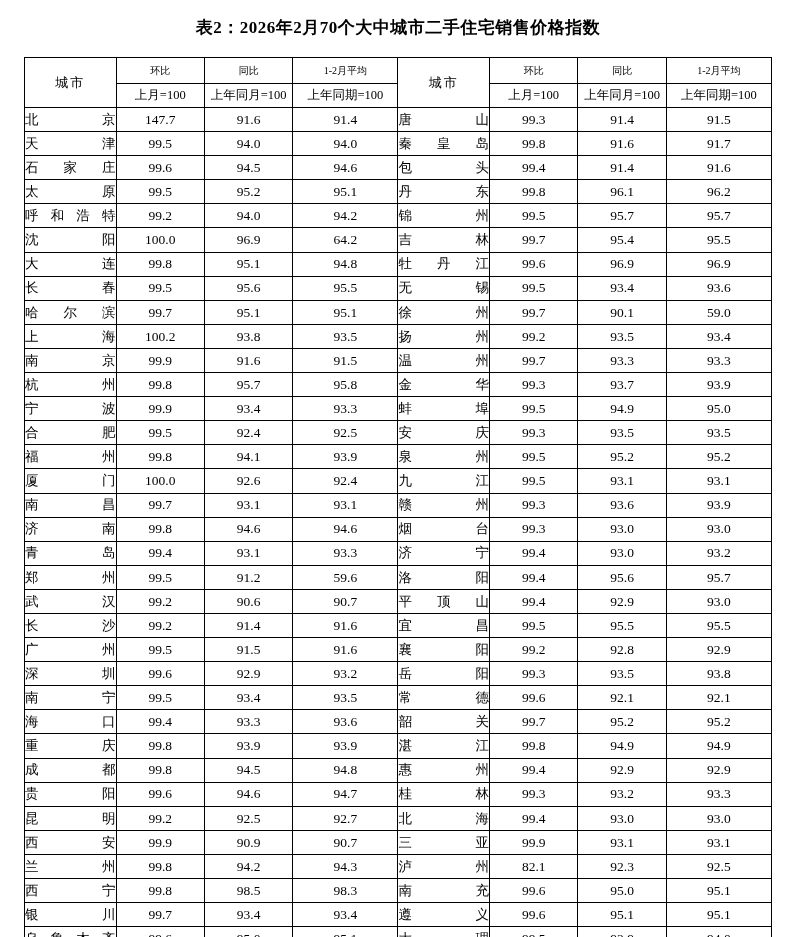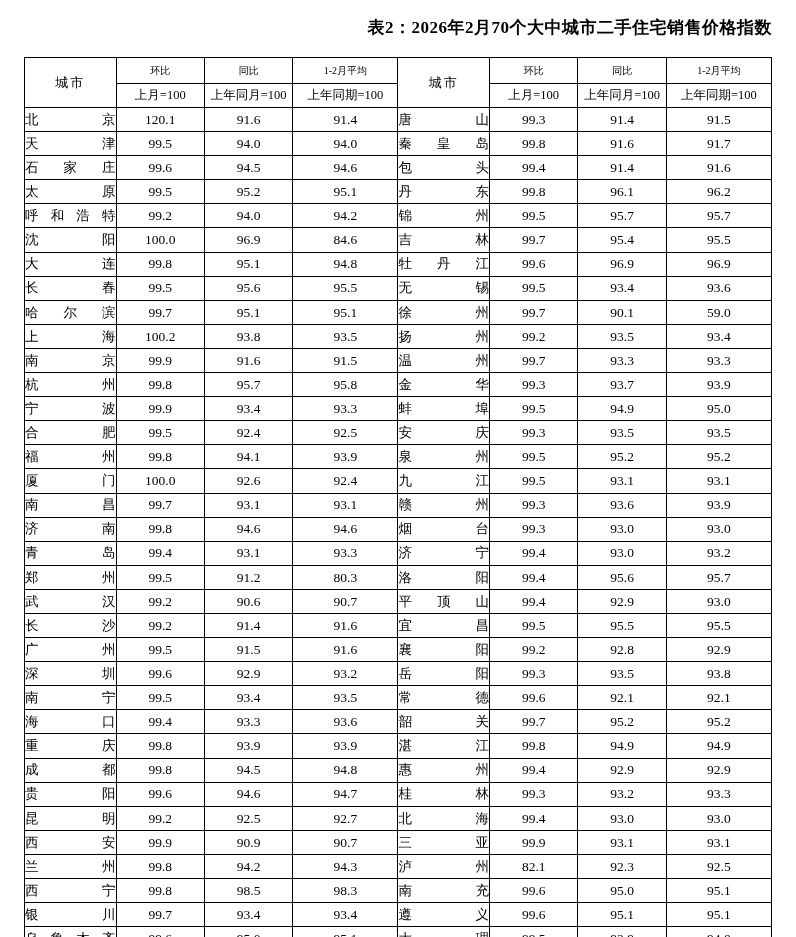--- a/index.html
+++ b/index.html
@@ -15,21 +15,21 @@
     overflow: hidden;
   }
   .page {
     position: relative;
     width: 796px;
     height: 937px;
     box-sizing: border-box;
     padding: 0 24px;
   }
   .title {
-    text-align: right;
+    text-align: center;
     font-size: 17px;
     font-weight: bold;
     letter-spacing: 0.5px;
     padding-top: 16px;
     padding-bottom: 18px;
     font-family: "Liberation Serif", "DejaVu Serif", serif;
   }
   table.idx {
     border-collapse: collapse;
     width: 748px;
@@ -115,21 +115,21 @@
         <th class="sub">上年同月=100</th>
         <th class="sub">上年同期=100</th>
         <th class="sub">上月=100</th>
         <th class="sub">上年同月=100</th>
         <th class="sub">上年同期=100</th>
       </tr>
     </thead>
     <tbody id="table-body">
         <tr>
           <td class="city">北京</td>
-          <td class="num">120.1</td>
+          <td class="num">147.7</td>
           <td class="num">91.6</td>
           <td class="num">91.4</td>
           <td class="city">唐山</td>
           <td class="num">99.3</td>
           <td class="num">91.4</td>
           <td class="num">91.5</td>
         </tr>
         <tr>
           <td class="city">天津</td>
           <td class="num">99.5</td>
@@ -167,21 +167,21 @@
           <td class="num">94.2</td>
           <td class="city">锦州</td>
           <td class="num">99.5</td>
           <td class="num">95.7</td>
           <td class="num">95.7</td>
         </tr>
         <tr>
           <td class="city">沈阳</td>
           <td class="num">100.0</td>
           <td class="num">96.9</td>
-          <td class="num">84.6</td>
+          <td class="num">64.2</td>
           <td class="city">吉林</td>
           <td class="num">99.7</td>
           <td class="num">95.4</td>
           <td class="num">95.5</td>
         </tr>
         <tr>
           <td class="city">大连</td>
           <td class="num">99.8</td>
           <td class="num">95.1</td>
           <td class="num">94.8</td>
@@ -307,21 +307,21 @@
           <td class="num">93.3</td>
           <td class="city">济宁</td>
           <td class="num">99.4</td>
           <td class="num">93.0</td>
           <td class="num">93.2</td>
         </tr>
         <tr>
           <td class="city">郑州</td>
           <td class="num">99.5</td>
           <td class="num">91.2</td>
-          <td class="num">80.3</td>
+          <td class="num">59.6</td>
           <td class="city">洛阳</td>
           <td class="num">99.4</td>
           <td class="num">95.6</td>
           <td class="num">95.7</td>
         </tr>
         <tr>
           <td class="city">武汉</td>
           <td class="num">99.2</td>
           <td class="num">90.6</td>
           <td class="num">90.7</td>

